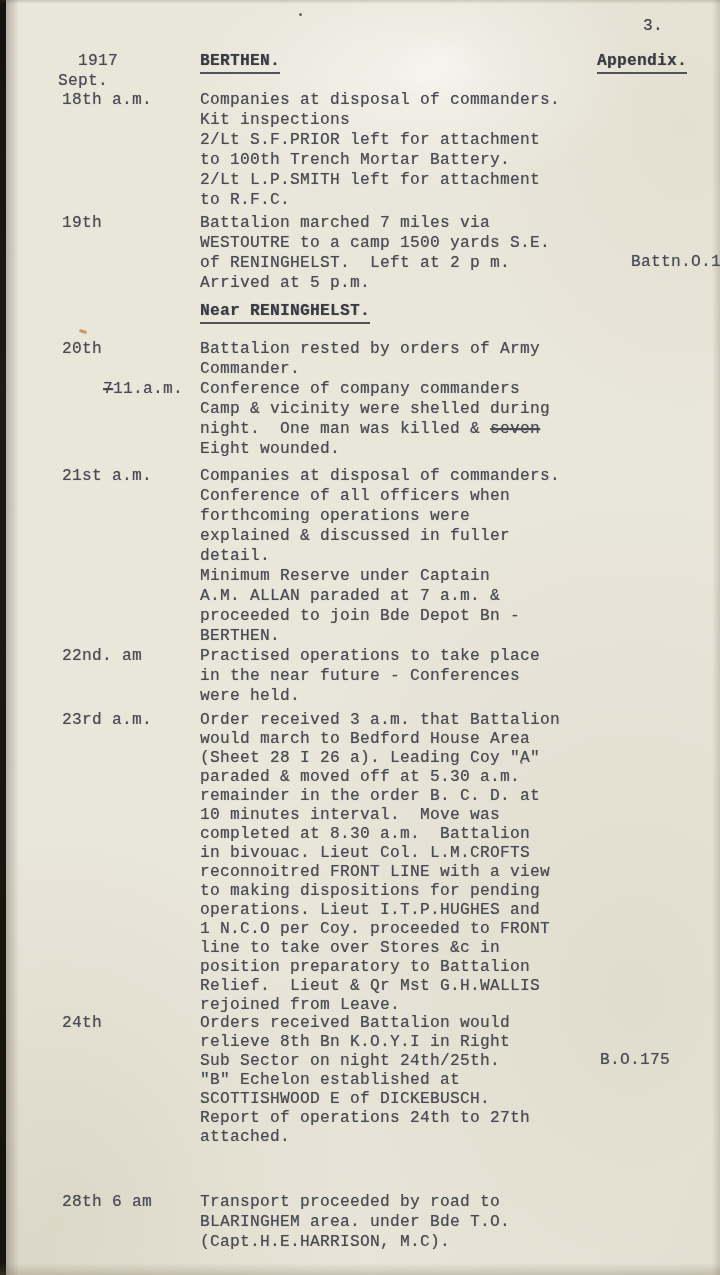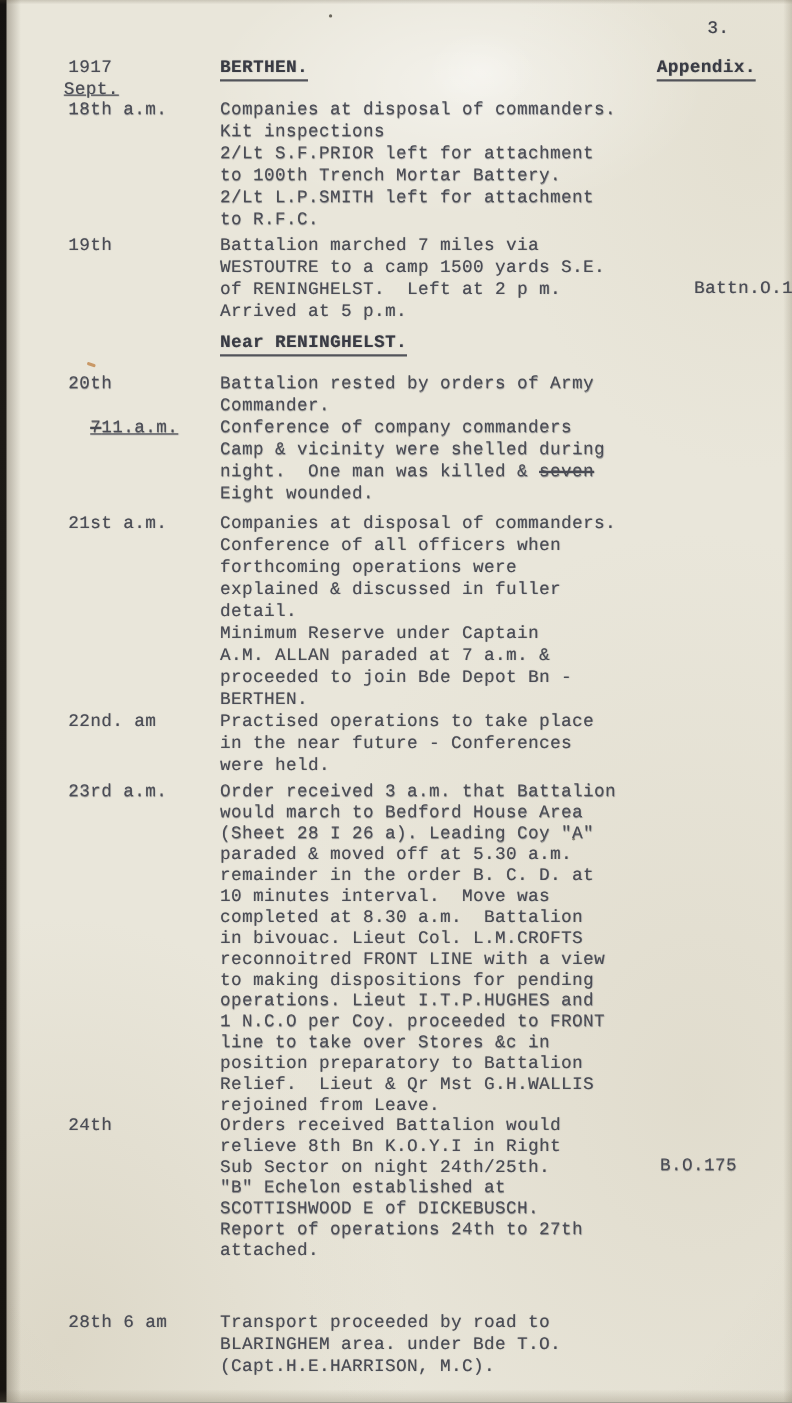--- a/index.html
+++ b/index.html
@@ -22,37 +22,37 @@
     color: #4a4c55;
   }
 
   .ink { text-shadow: 0.3px 0.3px 0.8px rgba(62,64,74,0.6); }
   .ml  { white-space: pre-wrap; }
 
   .abs { position: absolute; }
 
   .page-number { left: 643px; top: 16px; color: #41434c; }
   .appendix    { left: 597px; top: 51px; }
-  .year        { left: 62px;  top: 51px; }
-  .month       { left: 58px;  top: 71px; text-decoration: underline; }
+  .year        { left: 78px;  top: 51px; }
+  .month       { left: 58px;  top: 71px; }
   .loc-heading { left: 200px; top: 51px; }
   .section-heading { left: 200px; top: 301px; }
 
   .uheading {
     display: inline-block;
     font-weight: bold;
     color: #393b44;
     border-bottom: 2px solid rgba(55,57,67,0.85);
     padding-bottom: 1px;
     text-shadow: 0.4px 0.4px 0.9px rgba(50,52,62,0.55);
   }
 
   .entry { position: absolute; left: 0; width: 720px; }
   .entry .date { position: absolute; left: 62px; top: 0; white-space: pre; }
-  .entry .date.d20b { left: 82px; text-decoration: underline; }
+  .entry .date.d20b { left: 103px; }
   .entry .body { position: absolute; left: 200px; top: 0; width: 400px; }
 
   .pos-e18 { top: 90px; }
   .pos-e19 { top: 213px; }
   .pos-e20a { top: 339px; }
   .pos-e20b { top: 379px; }
   .pos-e21 { top: 466px; }
   .pos-e22 { top: 646px; }
   .pos-e23 { top: 711px; }
   .pos-e24 { top: 1014px; }

